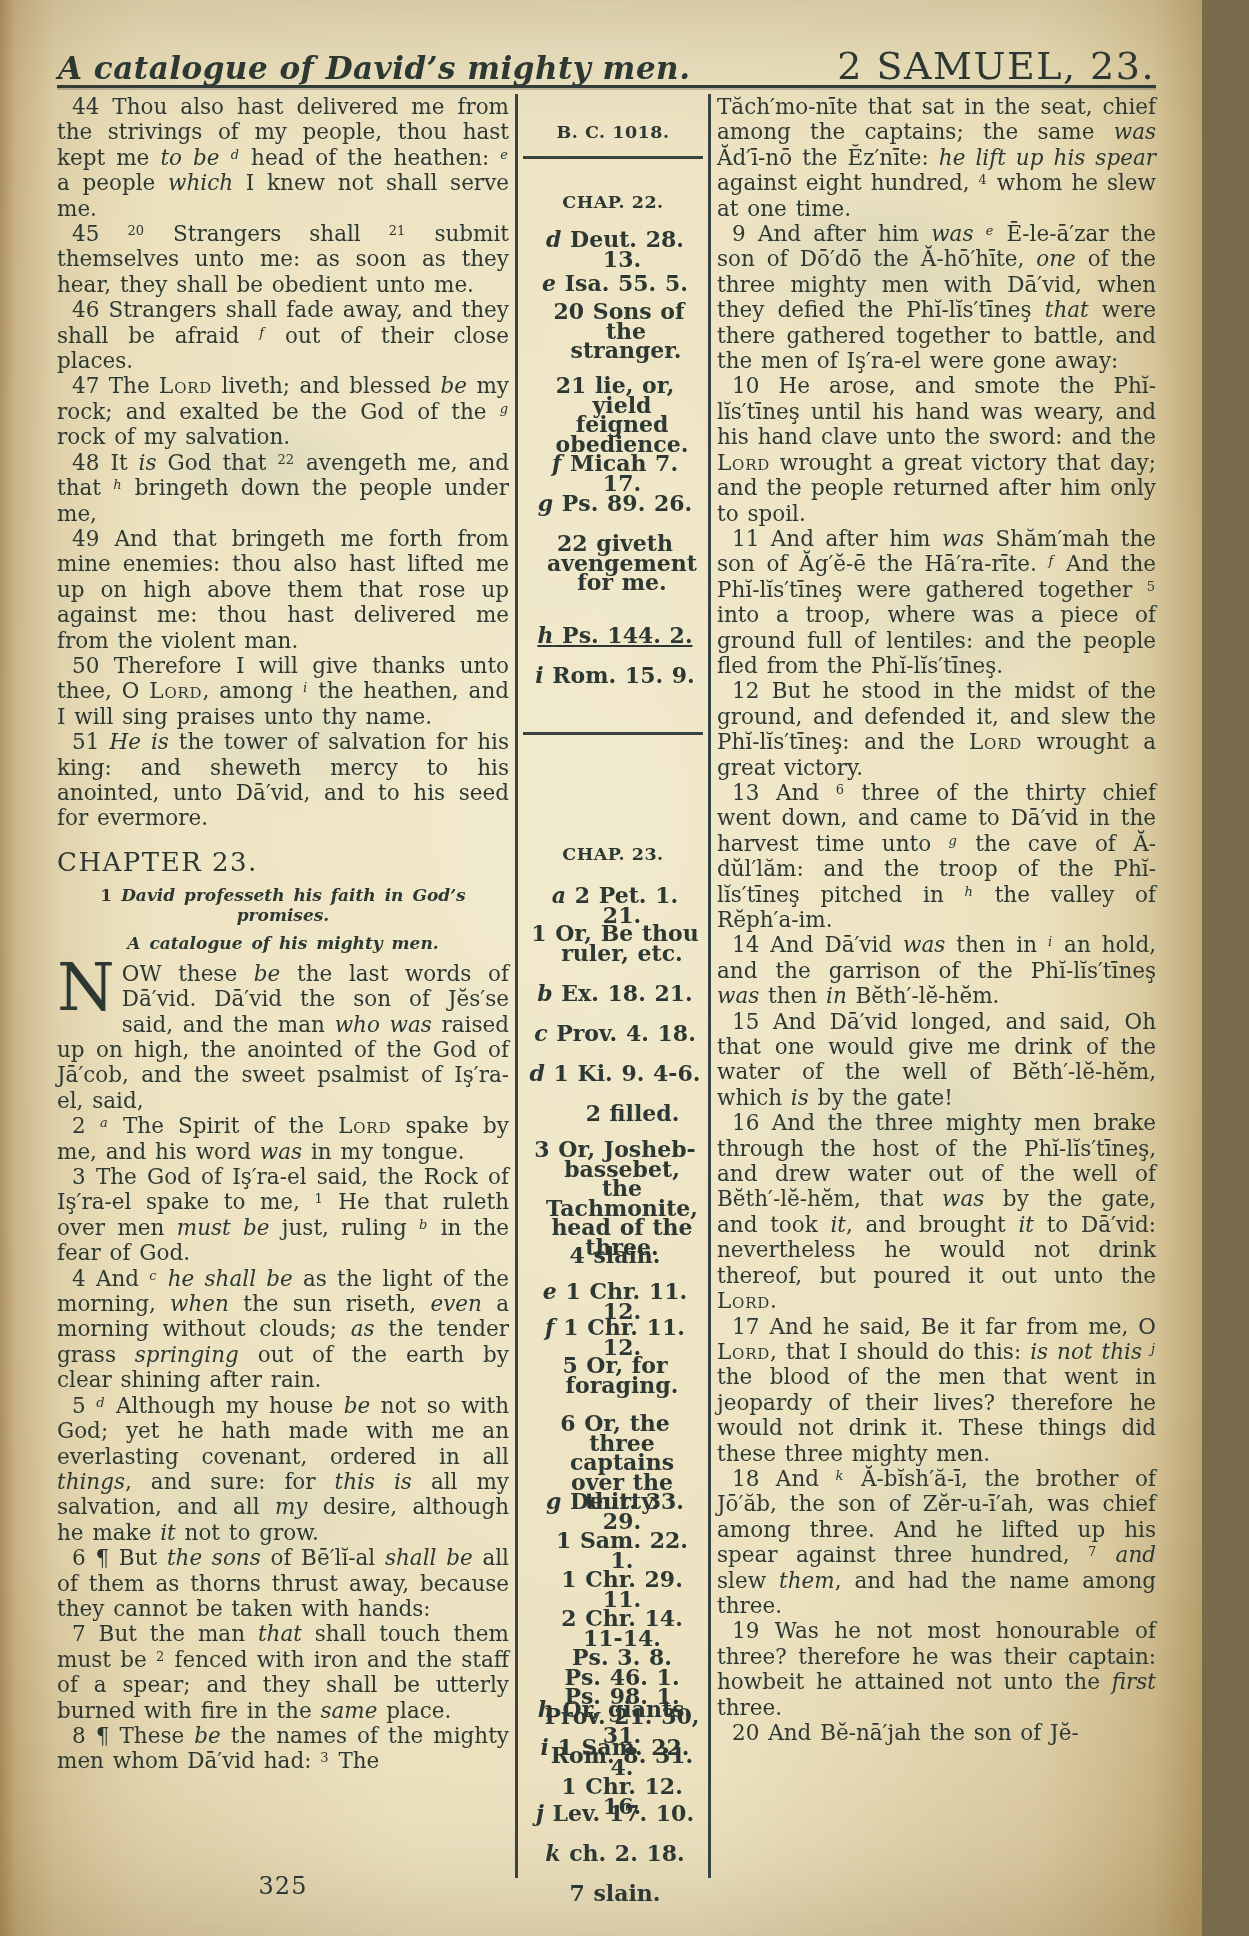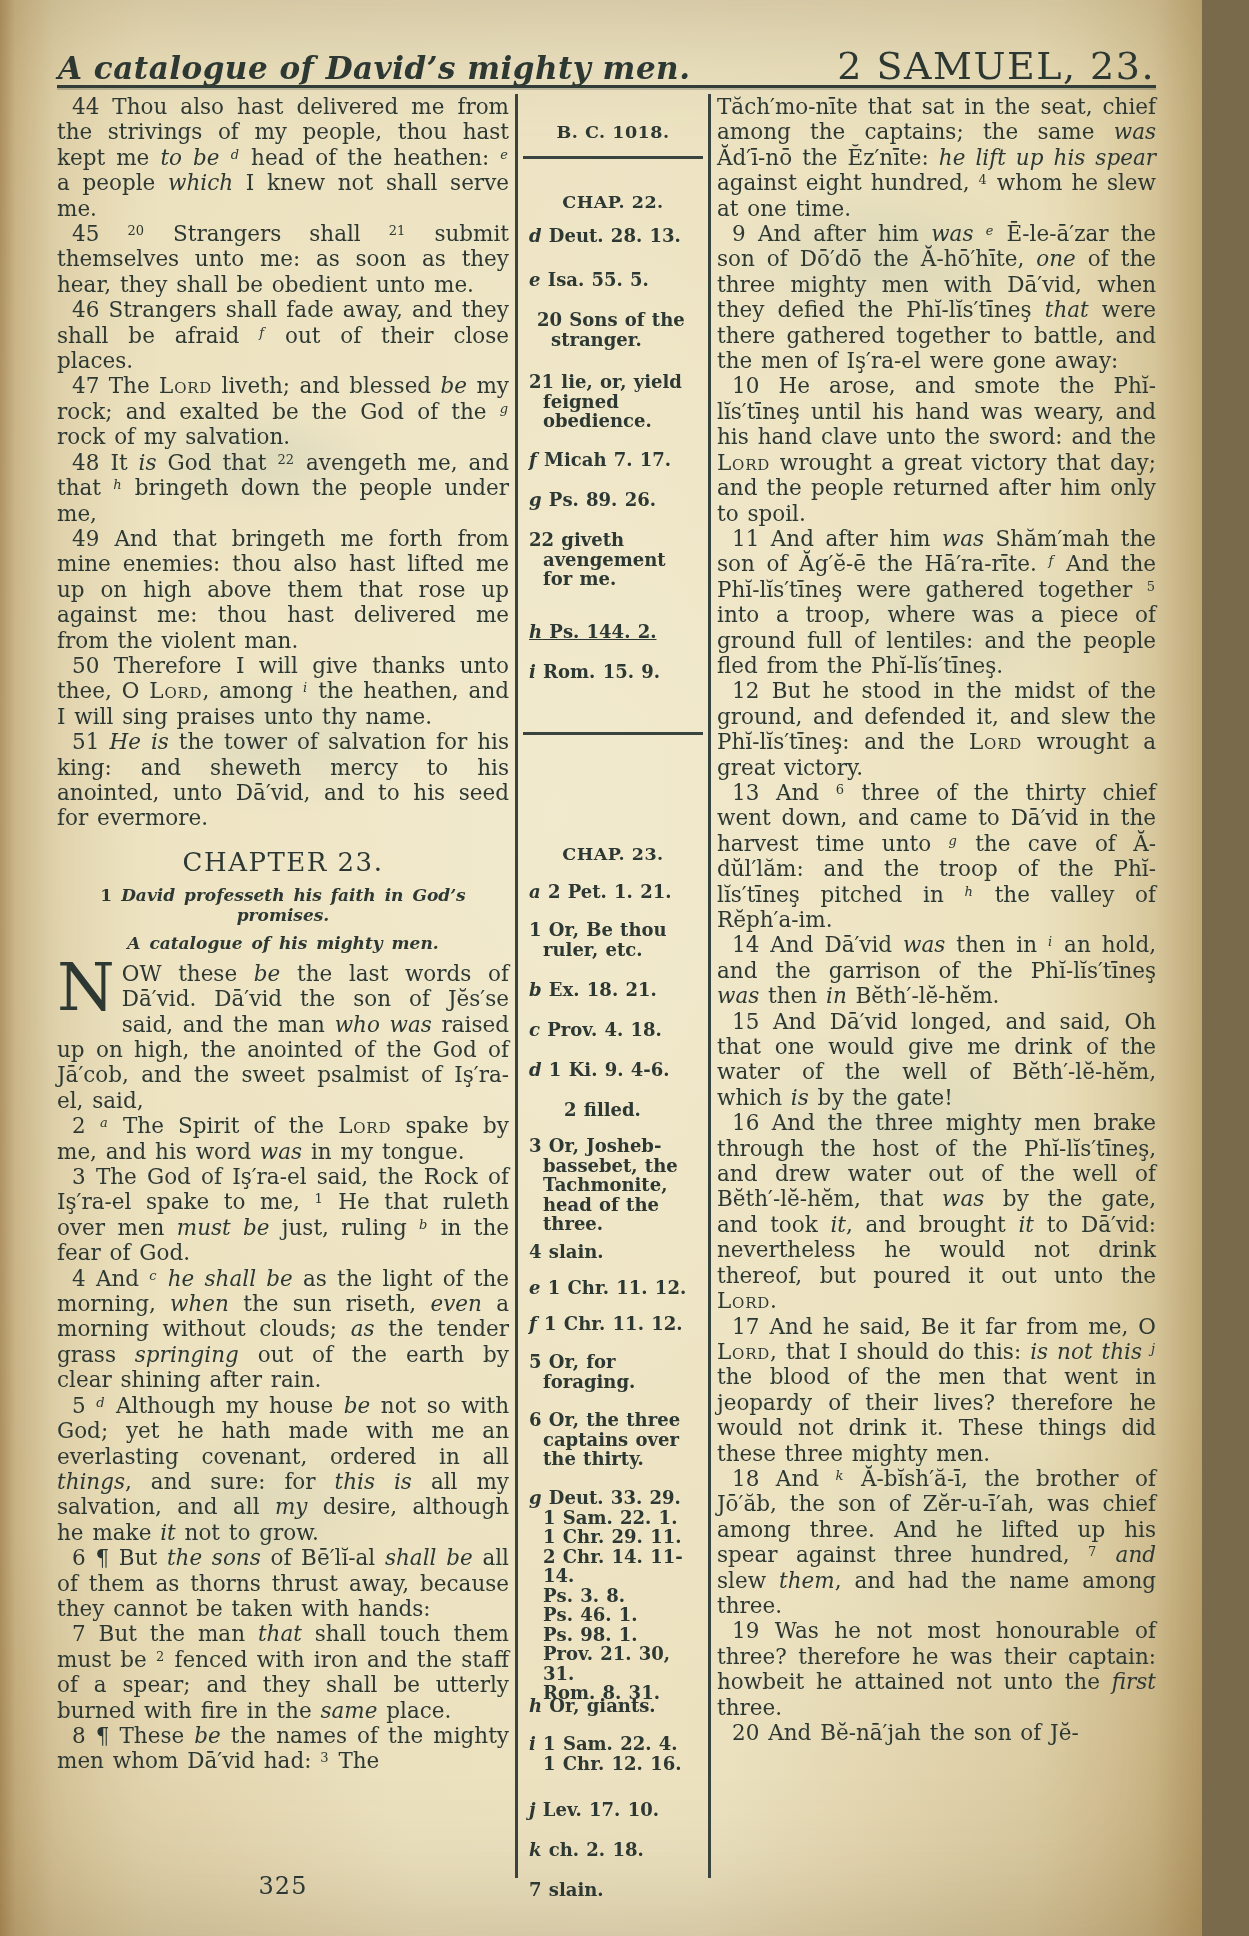--- a/index.html
+++ b/index.html
@@ -30,25 +30,25 @@
   .rule-top{position:absolute;left:57px;right:46px;top:85px;height:3px;background:#323d37;box-shadow:0 2px 0 rgba(50,61,55,.25);}
   .columns{position:absolute;top:94px;left:57px;right:46px;height:1784px;display:flex;}
   .col-left{width:452px;}
   .col-center{width:196px;margin:0 6px;border-left:3px solid #39443e;border-right:3px solid #39443e;position:relative;box-sizing:border-box;}
   .col-right{flex:1;}
   .verse{margin:0;text-align:justify;text-indent:15px;font-size:21.5px;line-height:25.4px;word-spacing:2px;}
   .no-indent{text-indent:0;}
   sup{font-size:13px;line-height:0;vertical-align:6px;margin-right:1px;}
   sup.vl{font-style:italic;}
   .sc{font-variant:small-caps;letter-spacing:.8px;}
-  .chap-heading{margin:16px 0 5px;text-align:center;font-size:26px;font-weight:400;letter-spacing:1.5px;}
+  .chap-heading{margin:16px 0 5px;font-size:26px;font-weight:400;letter-spacing:1.5px;}
   .summary-line{margin:8px;text-align:center;font-size:17px;line-height:20px;font-weight:700;word-spacing:3px;}
   .dropcap{float:left;font-size:66px;line-height:48px;padding:3px 7px 0 0;}
   .c-bc,.c-head{position:absolute;left:0;width:100%;text-align:center;font-weight:700;font-size:17.5px;letter-spacing:.5px;}
-  .c-ref{position:absolute;left:11px;right:7px;font-size:18px;line-height:19.5px;padding-left:14px;text-indent:-14px;font-weight:700;word-spacing:1px;}
+  .c-ref{position:absolute;left:11px;right:7px;font-size:22px;line-height:19.5px;padding-left:14px;text-indent:-14px;font-weight:700;word-spacing:1px;text-align:center;}
   .c-rule{position:absolute;left:5px;right:5px;height:2.5px;background:#39443e;}
   .page-number{position:absolute;left:57px;width:452px;top:1872px;text-align:center;font-size:24px;letter-spacing:1px;}
 </style>
 </head>
 <body>
 
 <div class="page">
   <div class="mottle"></div>
 
   <div class="header">
@@ -92,21 +92,21 @@
           <p class="verse">8 ¶ These <i>be</i> the names of the mighty men whom Dā′vid had: <sup class="vn">3</sup> The</p>
         </div>
     </div>
 
     <div class="col-center">
         <p class="c-bc" style="top: 10px;">B. C. 1018.</p>
         <p class="c-rule" style="top: 46px;"></p>
         <p class="c-head" style="top: 80px;">CHAP. 22.</p>
         <p class="c-ref" style="top: 114px;"><i>d</i> Deut. 28. 13.</p>
         <p class="c-ref" style="top: 158px;"><i>e</i> Isa. 55. 5.</p>
-        <p class="c-ref" style="top: 198px; margin-left: 8px;">20 Sons of the stranger.</p>
+        <p class="c-ref" style="top: 186px; margin-left: 8px;">20 Sons of the stranger.</p>
         <p class="c-ref" style="top: 260px;">21 lie, or, yield feigned obedience.</p>
         <p class="c-ref" style="top: 338px;"><i>f</i> Micah 7. 17.</p>
         <p class="c-ref" style="top: 378px;"><i>g</i> Ps. 89. 26.</p>
         <p class="c-ref" style="top: 418px;">22 giveth avengement for me.</p>
         <p class="c-ref" style="top: 510px; text-decoration: underline;"><i>h</i> Ps. 144. 2.</p>
         <p class="c-ref" style="top: 550px;"><i>i</i> Rom. 15. 9.</p>
         <p class="c-rule" style="top: 622px;"></p>
         <p class="c-head" style="top: 732px;">CHAP. 23.</p>
         <p class="c-ref" style="top: 770px;"><i>a</i> 2 Pet. 1. 21.</p>
         <p class="c-ref" style="top: 808px;">1 Or, Be thou ruler, etc.</p>

